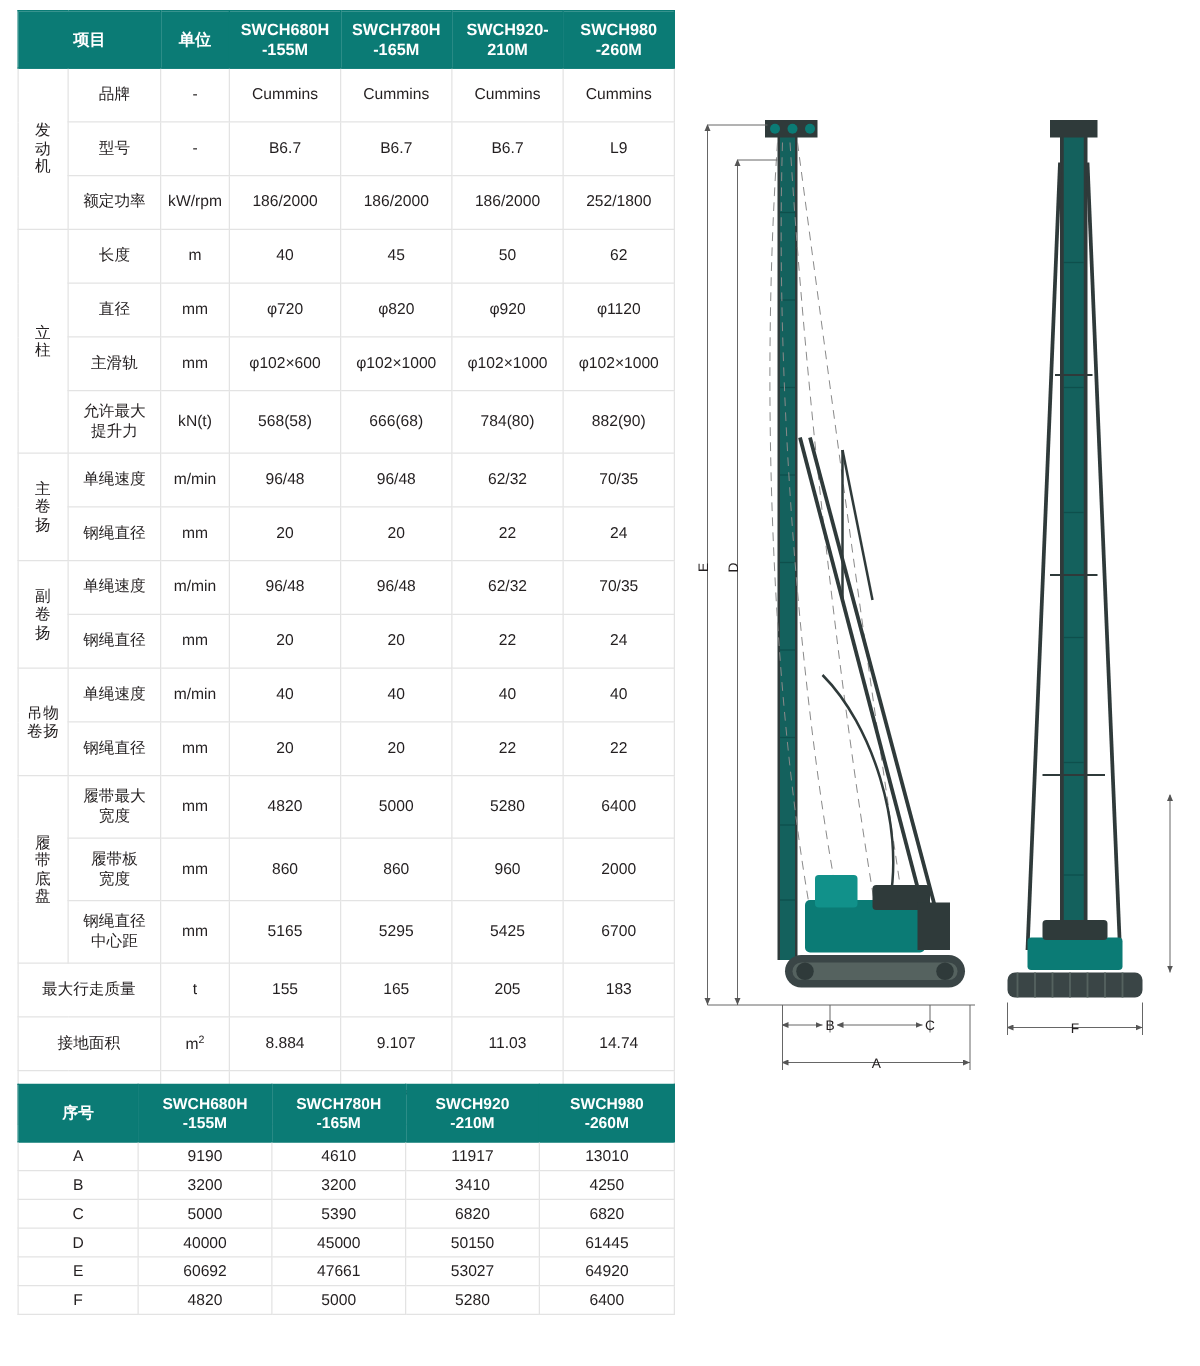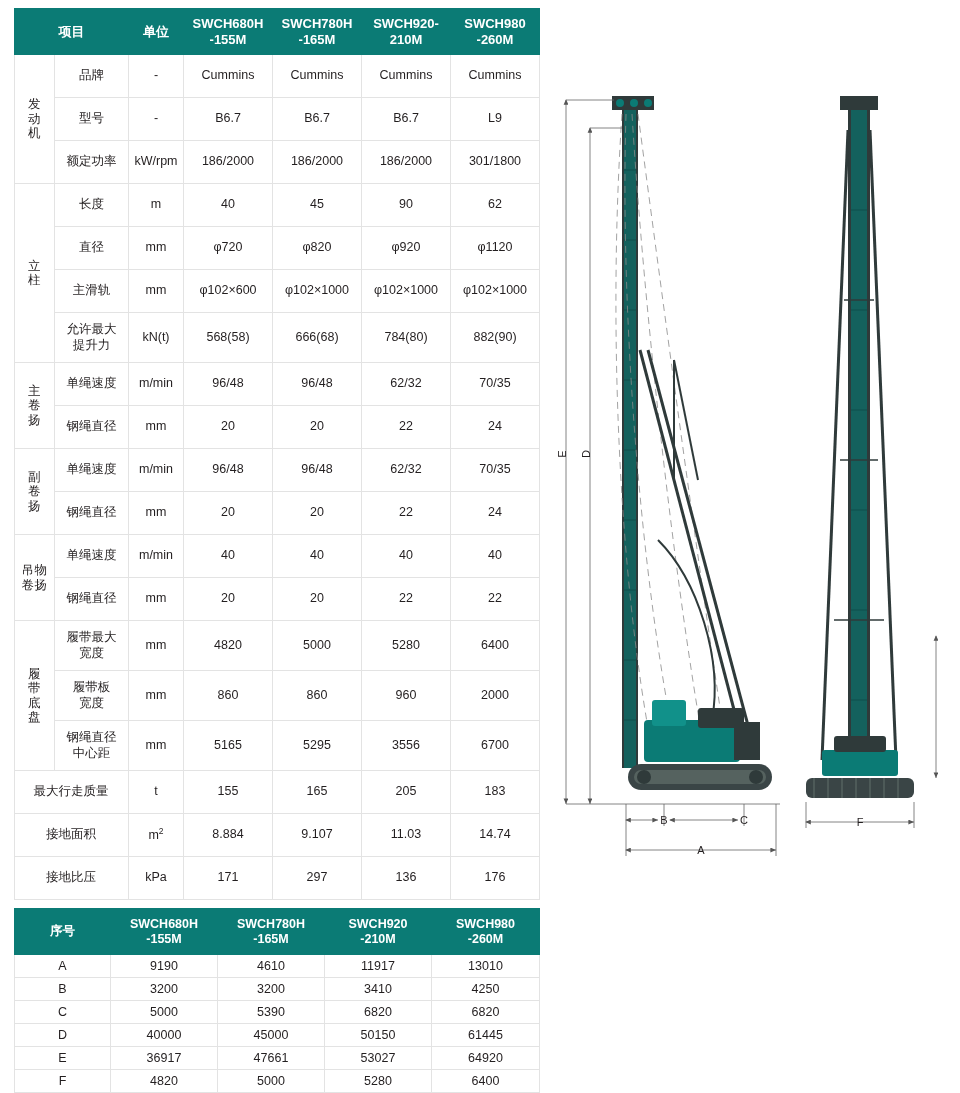--- a/index.html
+++ b/index.html
@@ -58,21 +58,21 @@
   }
   td.item { text-align: left; padding-left: 10px; font-size: 12.5px; }
   td.item.ctr { text-align: center; padding-left: 0; margin-top: 30px; }
   td.unit { font-size: 12px; }
   td.val { font-size: 12.5px; }
   .sup { font-size: 8.5px; vertical-align: super; }
 
   
   .dim-wrap {
     position: absolute;
-    left: 14px; top: 908px;
+    left: 14px; top: 867px;
     width: 525px;
   }
   table.dim {
     border-collapse: collapse;
     width: 525px;
     table-layout: fixed;
   }
   table.dim th {
     background: #0b7b75;
     color: #fff;
@@ -164,33 +164,33 @@
           <td class="val">B6.7</td>
           <td class="val">B6.7</td>
           <td class="val">L9</td>
         </tr>
         <tr>
           <td class="item">额定功率</td>
           <td class="unit">kW/rpm</td>
           <td class="val">186/2000</td>
           <td class="val">186/2000</td>
           <td class="val">186/2000</td>
-          <td class="val">301/1800</td>
+          <td class="val">252/1800</td>
         </tr>
 
         <tr>
           <td class="grp" rowspan="4">
             <span class="vtxt">立</span>
             <span class="vtxt">柱</span>
           </td>
           <td class="item">长度</td>
           <td class="unit">m</td>
           <td class="val">40</td>
           <td class="val">45</td>
-          <td class="val">90</td>
+          <td class="val">50</td>
           <td class="val">62</td>
         </tr>
         <tr>
           <td class="item">直径</td>
           <td class="unit">mm</td>
           <td class="val">φ720</td>
           <td class="val">φ820</td>
           <td class="val">φ920</td>
           <td class="val">φ1120</td>
         </tr>
@@ -308,21 +308,21 @@
           <td class="val">2000</td>
         </tr>
         <tr class="tall">
           <td class="item">
             <span>钢绳直径</span><br>
             <span>中心距</span>
           </td>
           <td class="unit">mm</td>
           <td class="val">5165</td>
           <td class="val">5295</td>
-          <td class="val">3556</td>
+          <td class="val">5425</td>
           <td class="val">6700</td>
         </tr>
 
         <tr>
           <td class="item ctr" colspan="2">最大行走质量</td>
           <td class="unit">t</td>
           <td class="val">155</td>
           <td class="val">165</td>
           <td class="val">205</td>
           <td class="val">183</td>
@@ -389,21 +389,21 @@
         </tr>
         <tr>
           <td>D</td>
           <td>40000</td>
           <td>45000</td>
           <td>50150</td>
           <td>61445</td>
         </tr>
         <tr>
           <td>E</td>
-          <td>36917</td>
+          <td>60692</td>
           <td>47661</td>
           <td>53027</td>
           <td>64920</td>
         </tr>
         <tr>
           <td>F</td>
           <td>4820</td>
           <td>5000</td>
           <td>5280</td>
           <td>6400</td>

